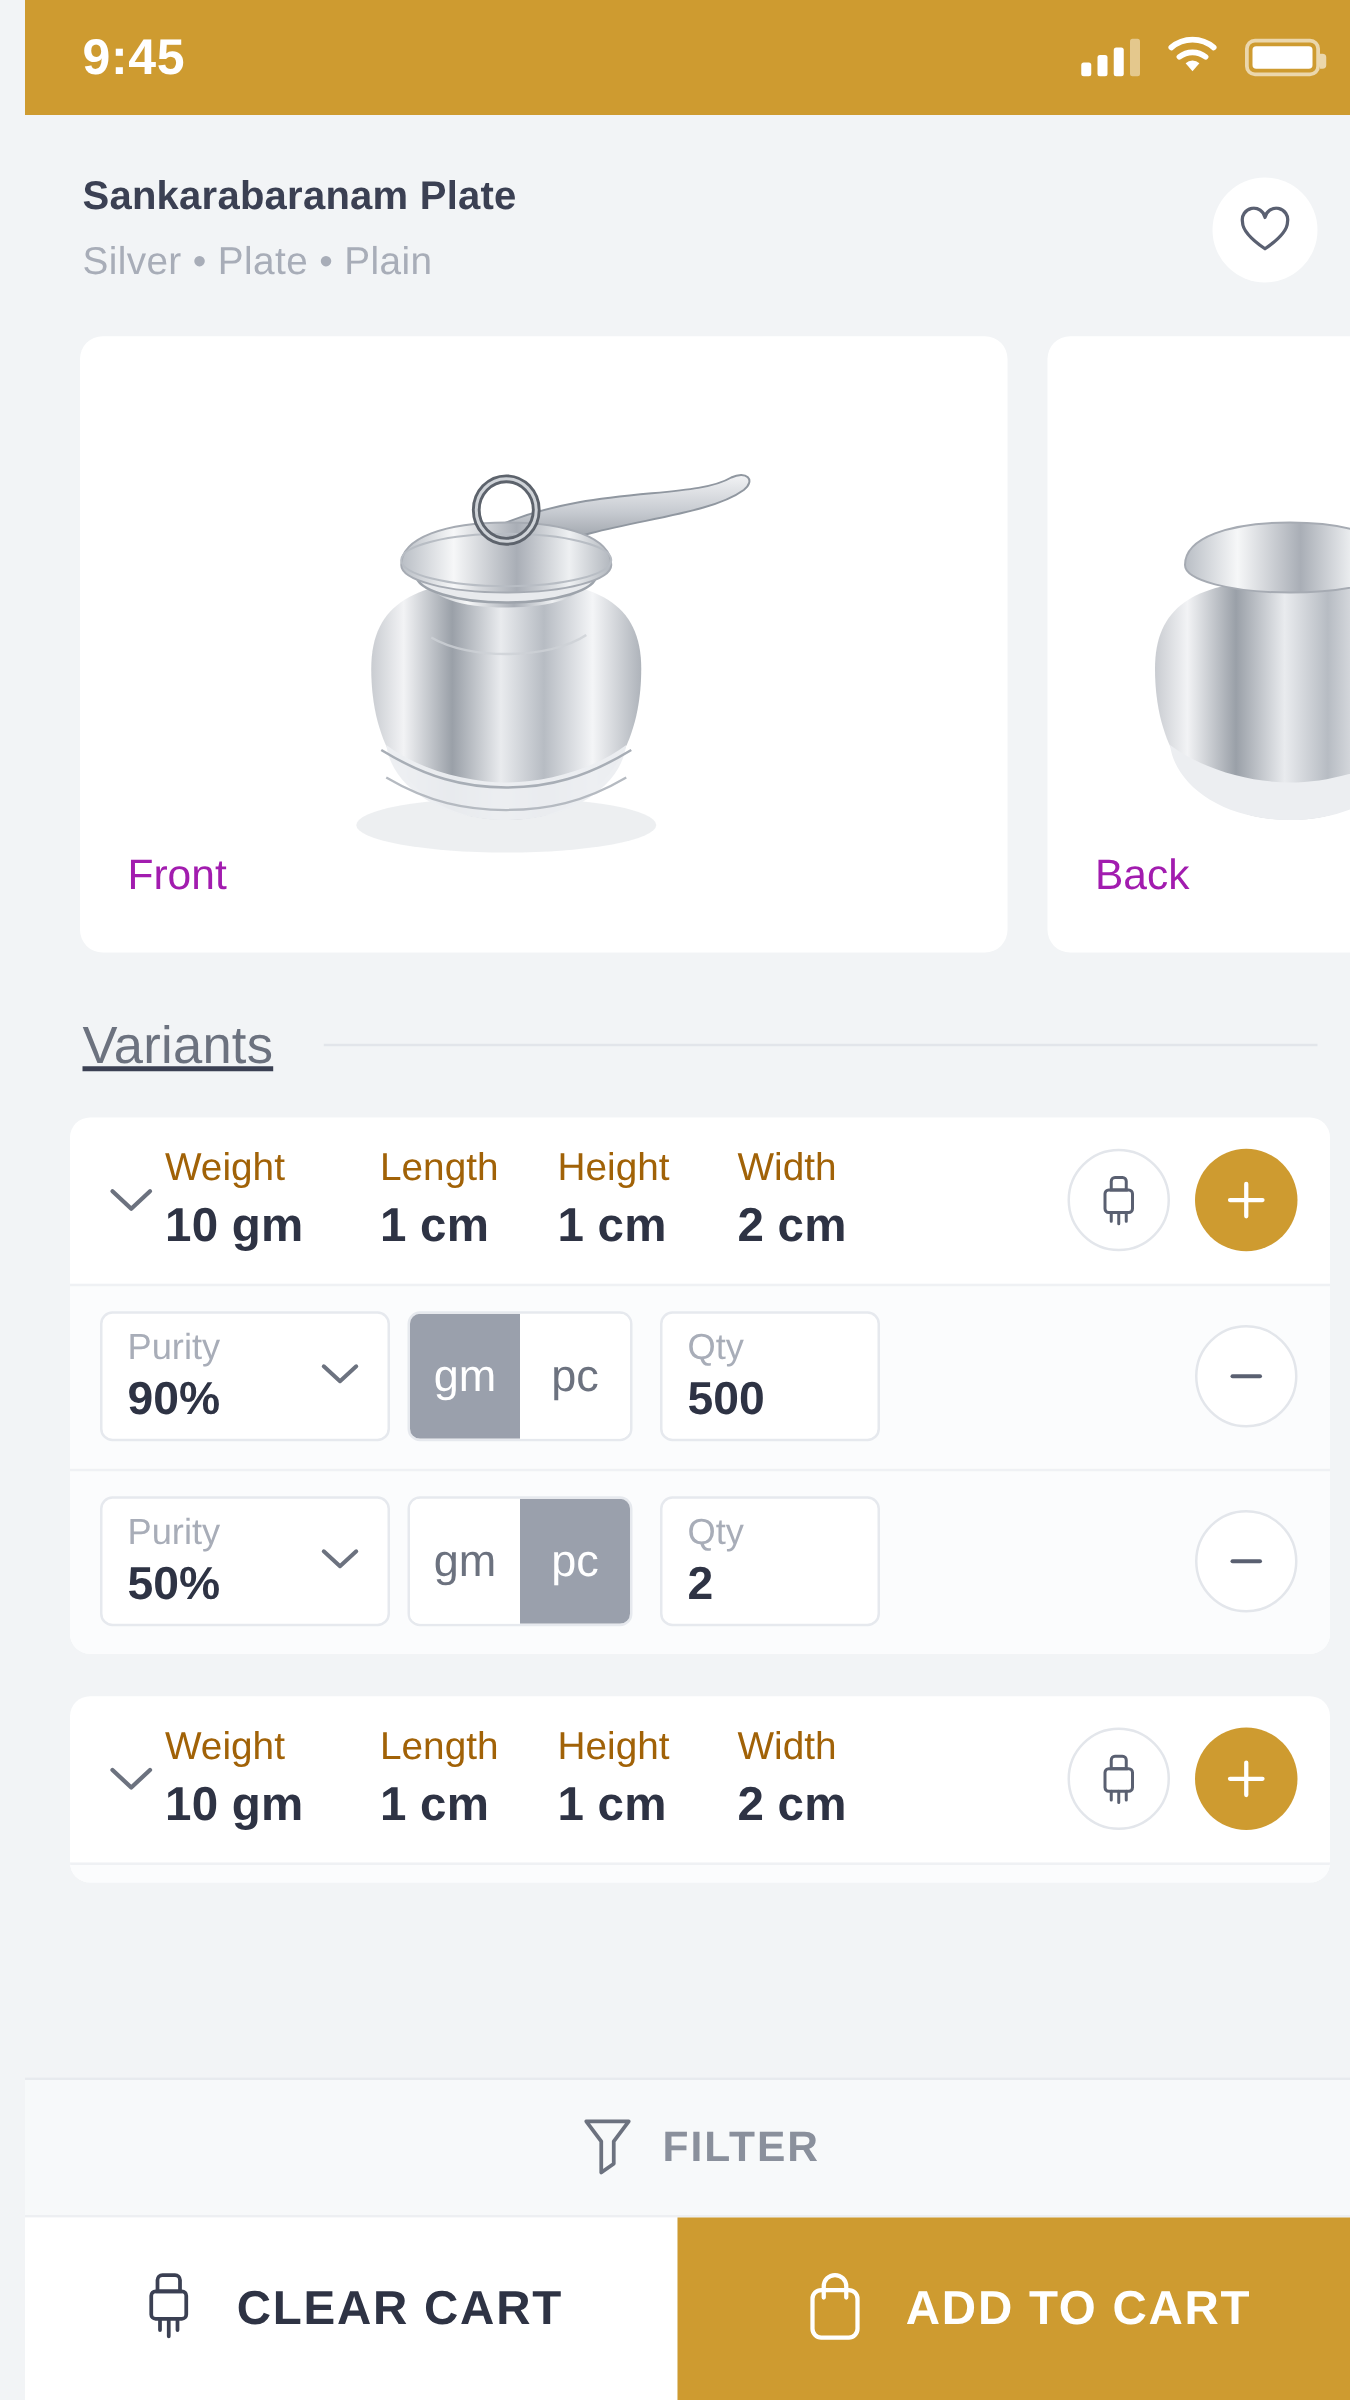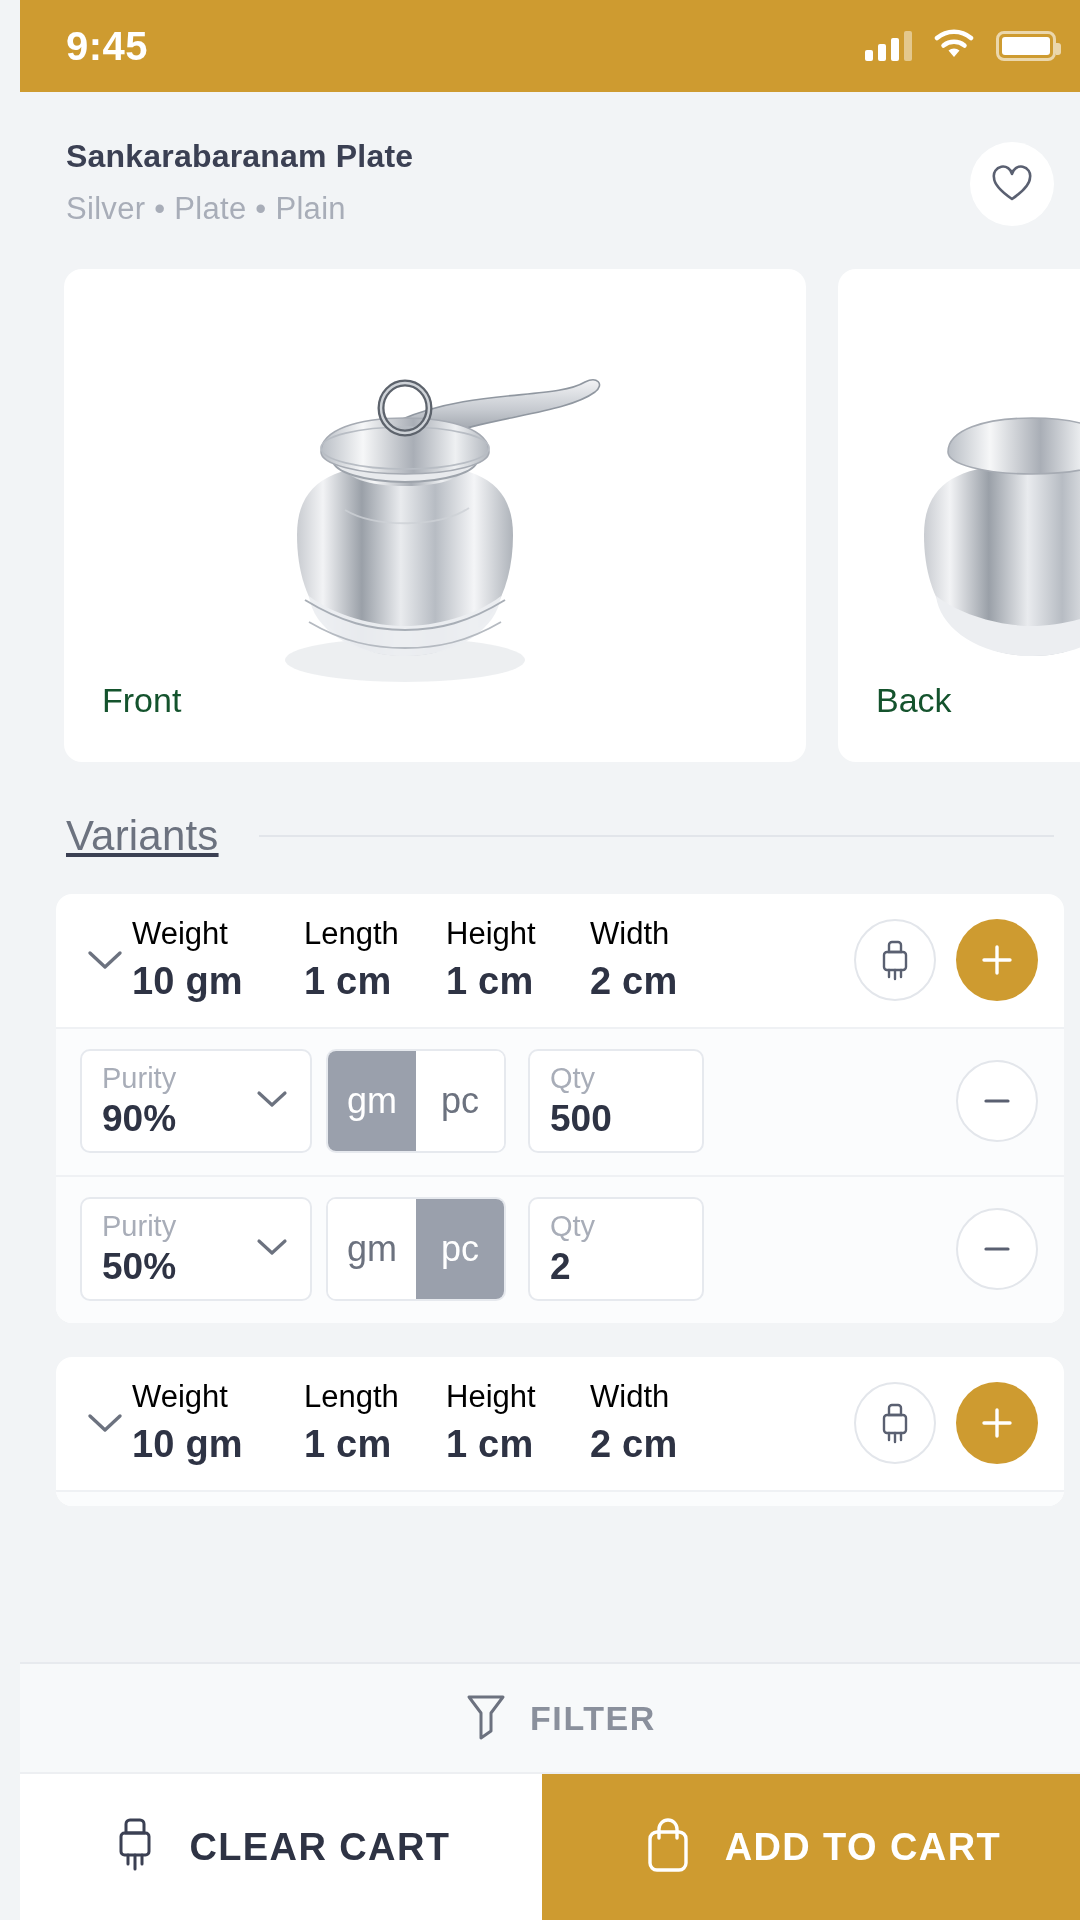--- a/index.html
+++ b/index.html
@@ -59,40 +59,40 @@
   }
 
   
   .carousel { display:flex; gap:32px; padding:42px 0 0 44px; }
   .img-card {
     background:#fff; border-radius:18px; position:relative; flex:0 0 auto;
     width:742px; height:493px; overflow:hidden;
   }
   .img-card.partial { width:260px; }
   .img-label {
-    position:absolute; left:38px; bottom:42px; font-size:34px; color:#14532d;
+    position:absolute; left:38px; bottom:42px; font-size:34px; color:#a21caf;
   }
   .pot { position:absolute; left:50%; top:52%; transform:translate(-50%,-50%); }
 
   
   .variants-head { display:flex; align-items:center; gap:40px; padding:50px 46px 0 46px;text-decoration:underline; }
   .variants-head h2 { font-size:42px; font-weight:400; color:#6C727F; letter-spacing:.2px; }
   .variants-head .rule { flex:1; height:2px; background:#E2E5EA; }
 
   .vcard {
     background:#fff; border-radius:16px; margin:34px 36px 0 36px; overflow:hidden;
   }
   .vrow-dims { display:flex; align-items:center; padding:22px 26px 24px 22px; }
   .chev { width:54px; display:flex; justify-content:center; color:#6C727F; }
   .dim { min-width:0; }
   .dim.w1 { width:172px; }
   .dim.w2 { width:142px; }
   .dim.w3 { width:144px; }
   .dim.w4 { width:150px; }
-  .dim-label { font-size:31px; color:#000000; }
+  .dim-label { font-size:31px; color:#a16207; }
   .dim-val { font-size:38px; font-weight:700; color:#2E3344; margin-top:8px; letter-spacing:.2px; }
   .vrow-dims .spacer { flex:1; }
   .circle-btn {
     width:82px; height:82px; border-radius:50%; display:flex; align-items:center;
     justify-content:center; flex:0 0 auto;
   }
   .circle-outline { border:2px solid #E3E6EB; background:#fff; }
   .circle-gold { background:#CE9B30; margin-left:20px; }
 
   .vrow-opt {

